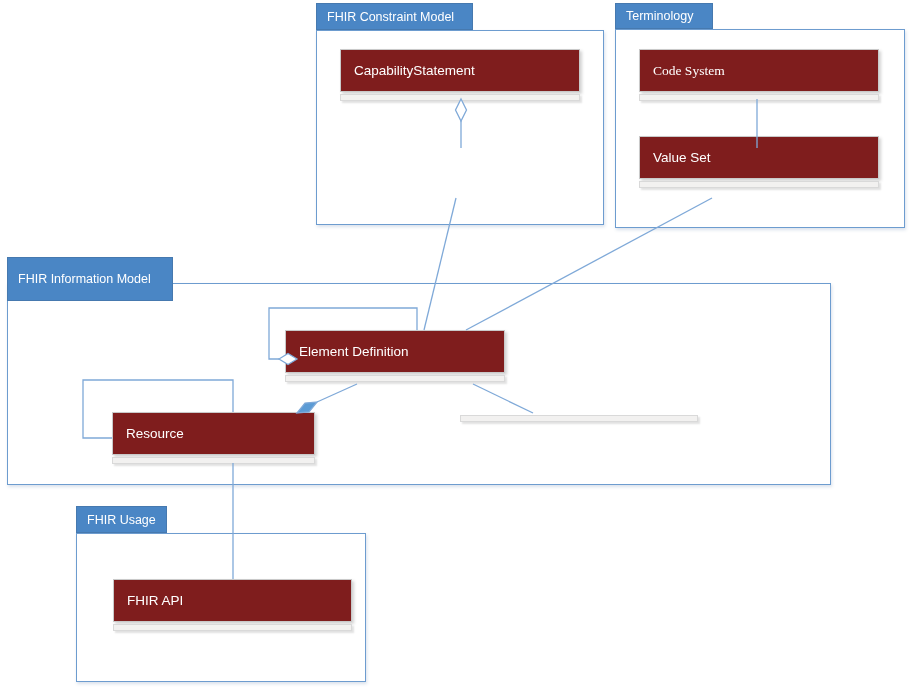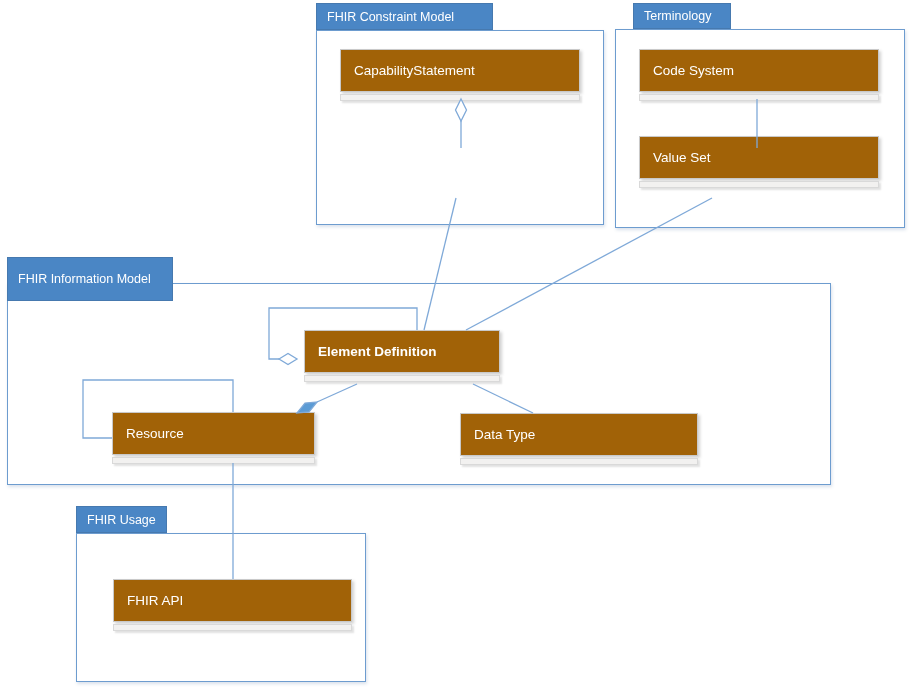--- a/index.html
+++ b/index.html
@@ -17,46 +17,46 @@
   }
   .package-body {
     position:absolute; box-sizing:border-box;
     border:1.5px solid #6D9CCF; background:transparent;
     box-shadow:1px 2px 3px rgba(110,140,180,0.25); z-index:0;
   }
   
   .node { position:absolute; z-index:2; }
   .node-head {
     box-sizing:border-box; height:43px;
-    background:#a16207; border:1px solid #C9C9C9;
+    background:#7f1d1d; border:1px solid #C9C9C9;
     color:#ffffff; font-size:13.5px;
     display:flex; align-items:center; padding:0 13px;
     box-shadow:2px 2px 3px rgba(0,0,0,0.18);
     white-space:nowrap;
   }
   .node-strip {
     box-sizing:border-box; height:7px; margin-top:2px;
     background:#F2F1F0; border:1px solid #D9D9D9;
     box-shadow:2px 2px 2px rgba(0,0,0,0.12);
   }
   .connector-layer {
     position:absolute; left:0; top:0; z-index:3; pointer-events:none;
   }
 </style>
 </head>
 <body>
 
 <div class="canvas">
 
-  <div class="package-tab" style="left:316px; top:3px; width:177px; height:27px;align-items:center;">
+  <div class="package-tab" style="left:316px; top:3px; width:157px; height:27px;align-items:center;">
     <span>FHIR Constraint Model</span>
   </div>
   <div class="package-body" style="left:316px; top:30px; width:288px; height:195px;"></div>
 
-  <div class="package-tab" style="left:633px; top:3px; width:98px; height:26px;">
+  <div class="package-tab" style="left:615px; top:3px; width:98px; height:26px;">
     <span>Terminology</span>
   </div>
   <div class="package-body" style="left:615px; top:29px; width:290px; height:199px;"></div>
 
   <div class="package-tab" style="left:7px; top:257px; width:166px; height:44px;">
     <span>FHIR Information Model</span>
   </div>
   <div class="package-body" style="left:7px; top:283px; width:824px; height:202px;"></div>
 
   <div class="package-tab" style="left:76px; top:506px; width:91px; height:27px;">
@@ -65,52 +65,49 @@
   <div class="package-body" style="left:76px; top:533px; width:290px; height:149px;"></div>
 
   <div class="node" style="left:340px; top:49px; width:240px;">
     <div class="node-head">
       <span>CapabilityStatement</span>
     </div>
     <div class="node-strip"></div>
   </div>
 
 
-  <div class="node" style="left:639px; top:49px; width:240px;">
+  <div class="node" style="left:639px; top:49px; width:240px;font-family:Liberation Serif, serif;">
     <div class="node-head">
       <span>Code System</span>
     </div>
     <div class="node-strip"></div>
   </div>
 
   <div class="node" style="left:639px; top:136px; width:240px;">
     <div class="node-head">
       <span>Value Set</span>
     </div>
     <div class="node-strip"></div>
   </div>
 
-  <div class="node" style="left:304px; top:330px; width:196px;font-weight:bold;">
+  <div class="node" style="left:285px; top:330px; width:220px;">
     <div class="node-head">
       <span>Element Definition</span>
     </div>
     <div class="node-strip"></div>
   </div>
 
   <div class="node" style="left:112px; top:412px; width:203px;">
     <div class="node-head">
       <span>Resource</span>
     </div>
     <div class="node-strip"></div>
   </div>
 
   <div class="node" style="left:460px; top:413px; width:238px;">
-    <div class="node-head">
-      <span>Data Type</span>
-    </div>
     <div class="node-strip"></div>
   </div>
 
   <div class="node" style="left:113px; top:579px; width:239px;">
     <div class="node-head">
       <span>FHIR API</span>
     </div>
     <div class="node-strip"></div>
   </div>
 

